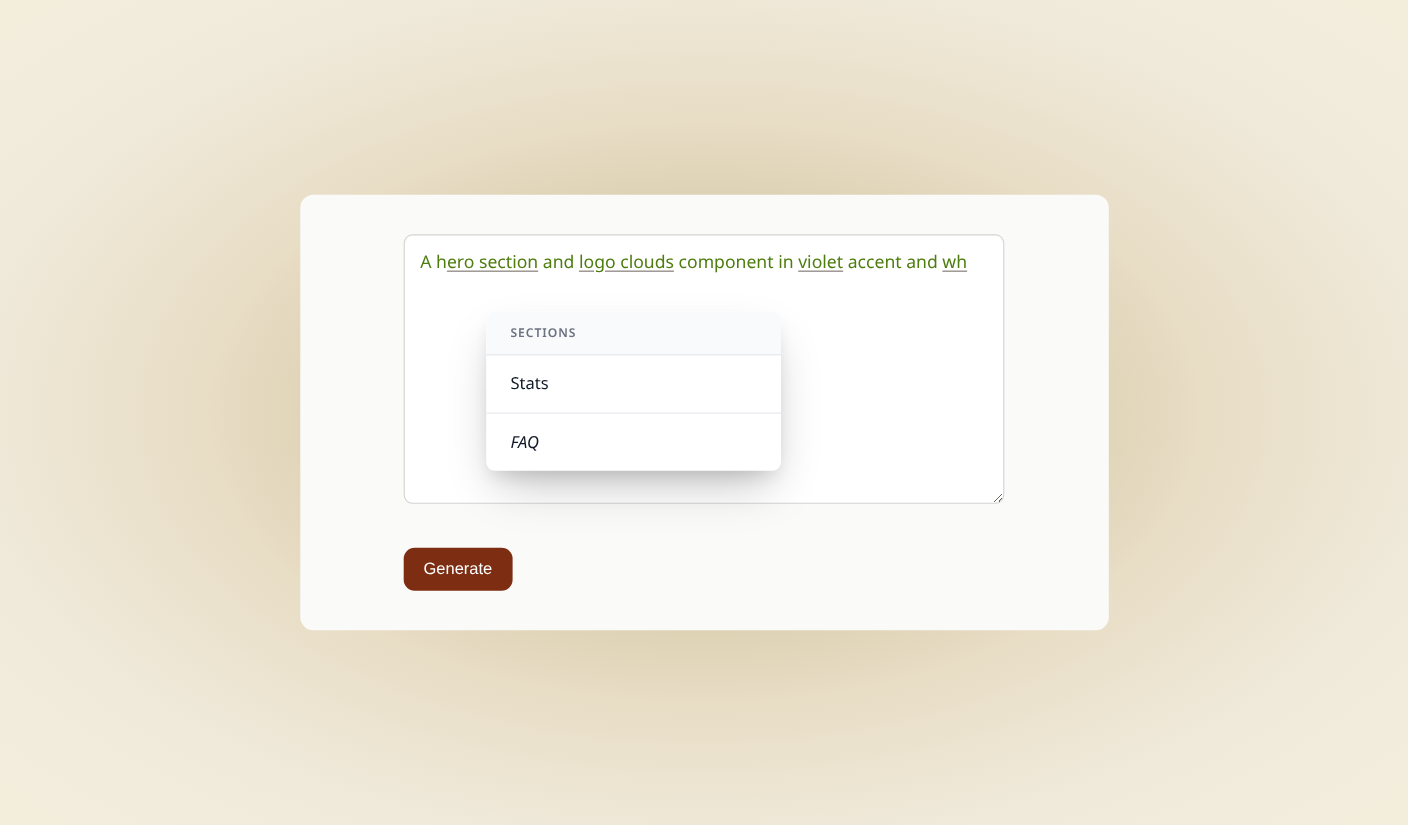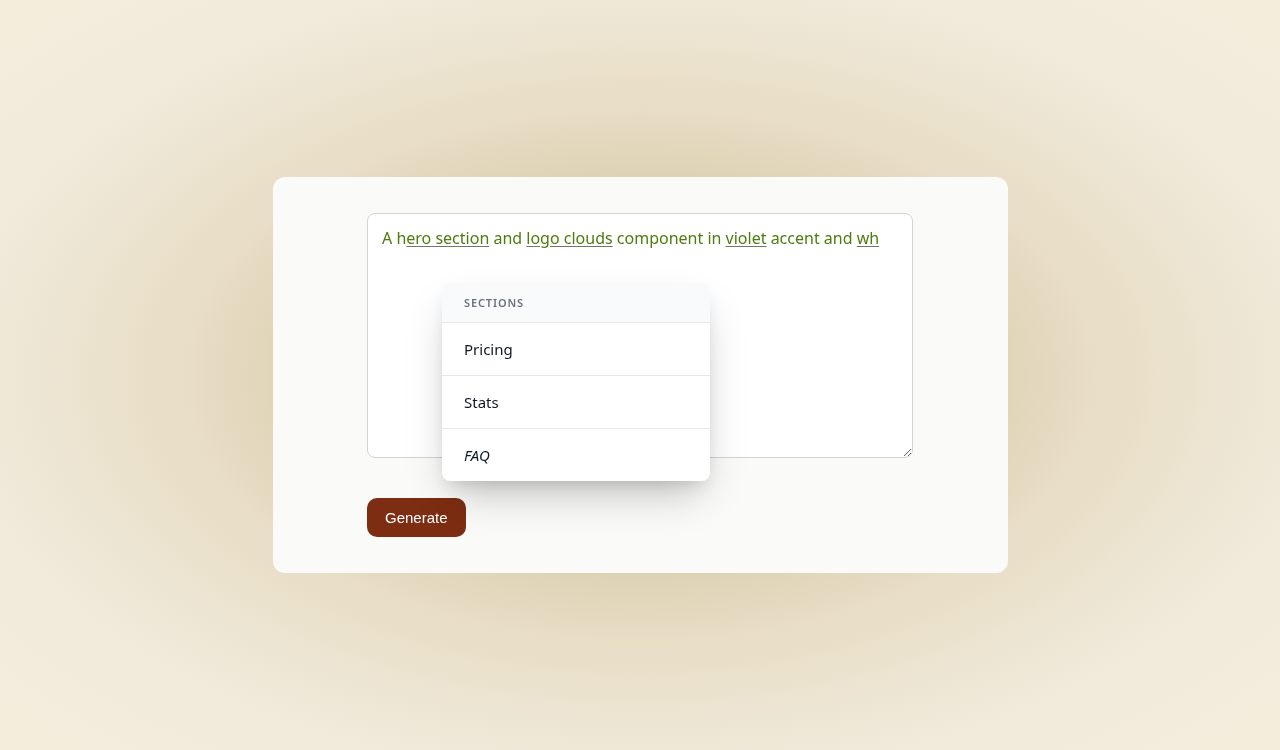--- a/index.html
+++ b/index.html
@@ -108,21 +108,20 @@
 <body>
 
 <div class="card">
   <div class="textarea-wrap">
     <div class="prompt-box" contenteditable="true" style="">
       <span class="prompt-text"><span>A h</span><span class="underlined">ero section</span><span> and </span><span class="underlined">logo clouds</span><span> component in </span><span class="underlined">violet</span><span> accent and </span><span class="underlined">wh</span></span>
     </div>
 
     <div class="dropdown">
       <div class="dropdown-header">Sections</div>
-      <div class="dropdown-item">Pricing</div>
       <div class="dropdown-item">Stats</div>
       <div class="dropdown-item">FAQ</div>
     </div>
   </div>
 
   <div class="generate-wrap">
     <button class="generate-btn">Generate</button>
   </div>
 </div>
 

